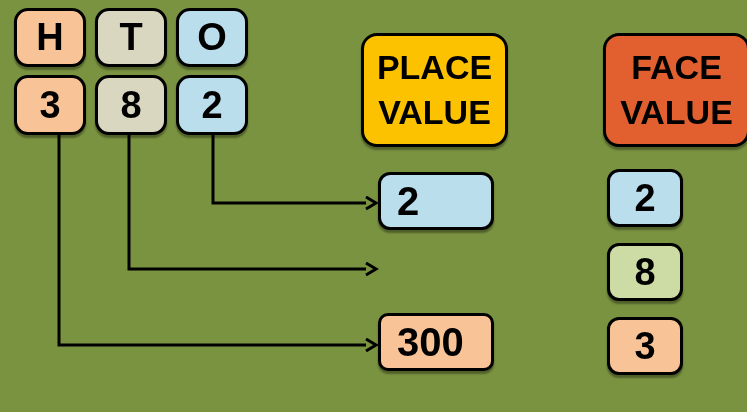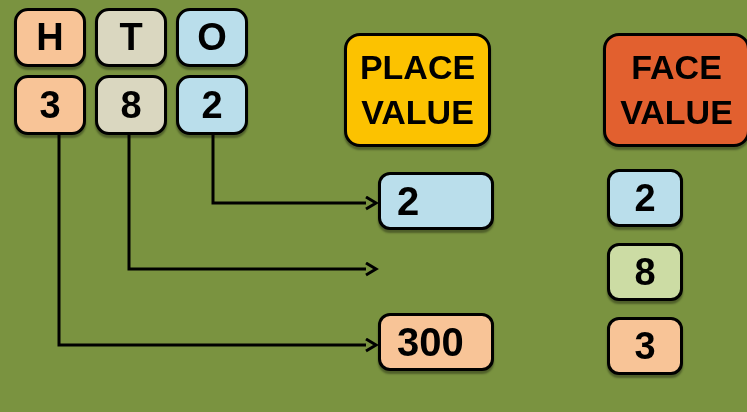--- a/index.html
+++ b/index.html
@@ -64,33 +64,33 @@
     <defs>
       <marker id="ah" markerUnits="userSpaceOnUse" markerWidth="16" markerHeight="16" refX="1" refY="7" orient="auto">
         <path d="M1,1 L11,7 L1,13" fill="none" stroke="#000" stroke-width="3"></path>
       </marker>
     </defs>
     <path d="M213,133 L213,203 L366,203" fill="none" stroke="#000" stroke-width="3" marker-end="url(#ah)"></path>
     <path d="M129,133 L129,269 L366,269" fill="none" stroke="#000" stroke-width="3" marker-end="url(#ah)"></path>
     <path d="M59,133 L59,345 L366,345" fill="none" stroke="#000" stroke-width="3" marker-end="url(#ah)"></path>
   </svg>
 
-  <div class="box header yellow r16" style="left:344px;top:33px;">
+  <div class="box header yellow r16" style="left:361px;top:33px;">
     <span>PLACE</span>
     <span>VALUE</span>
   </div>
   <div class="box header red r16" style="left:603px;top:33px;">
     <span>FACE</span>
     <span>VALUE</span>
   </div>
 
   <div class="box pv blue r12" style="left:378px;top:172px;">
     <span>2</span>
   </div>
-  <div class="box pv peach r12" style="left:378px;top:313px;">
+  <div class="box pv peach r12" style="left:378px;top:313px;border-radius:10px;">
     <span>300</span>
   </div>
 
   <div class="box fv blue r12" style="left:607px;top:169px;">
     <span>2</span>
   </div>
   <div class="box fv green r12" style="left:607px;top:243px;">
     <span>8</span>
   </div>
   <div class="box fv peach r12" style="left:607px;top:317px;">

